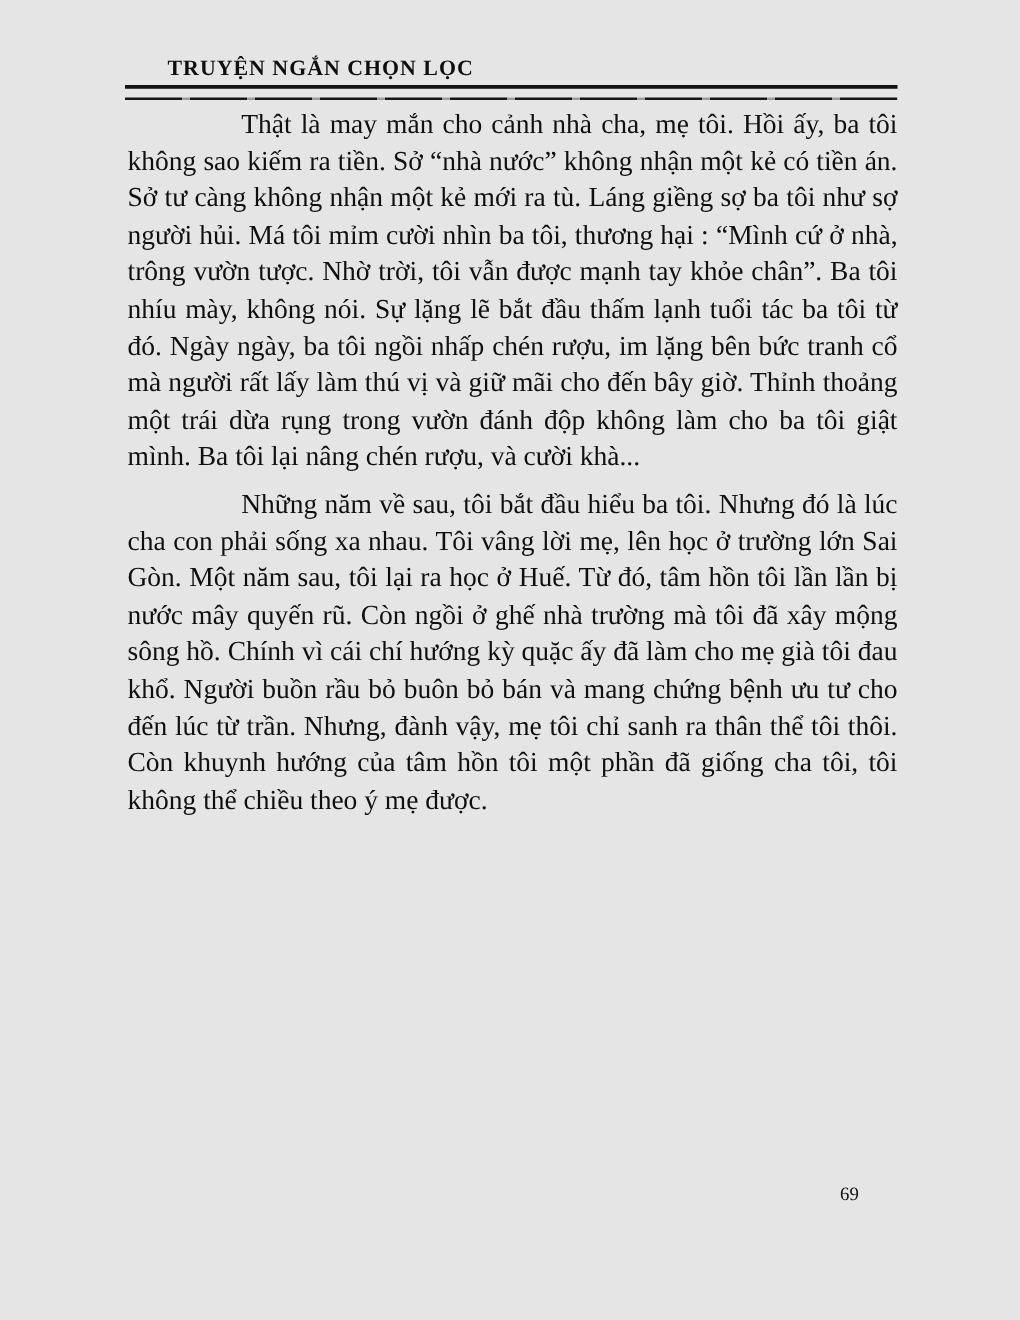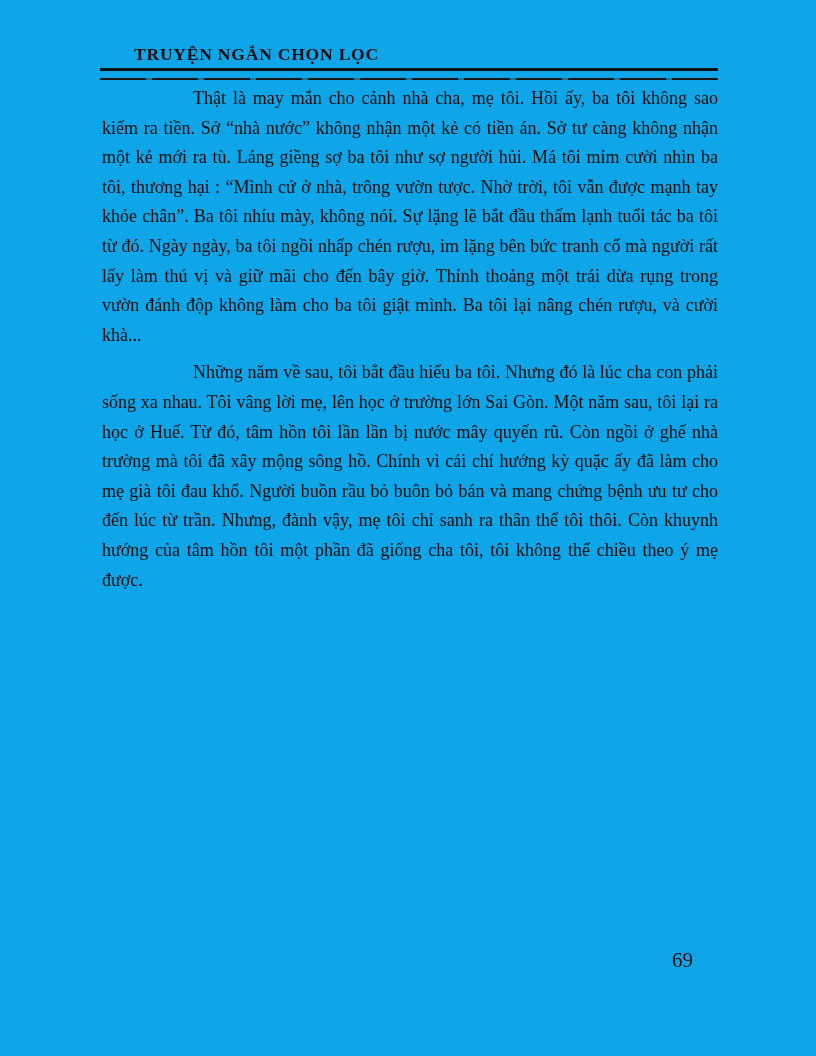--- a/index.html
+++ b/index.html
@@ -4,21 +4,21 @@
 <style>
   html, body {
     margin: 0;
     padding: 0;
     background: #ffffff;
   }
   .page {
     position: relative;
     width: 816px;
     height: 1056px;
-    background: #0ea5e9;
+    background: #e5e5e5;
     color: #111111;
     font-family: "Liberation Serif", serif;
     overflow: hidden;
   }
   .running-head {
     position: absolute;
     left: 100px;
     top: 44px;
     width: 618px;
   }
@@ -48,34 +48,34 @@
       90deg,
       #161616 0px, #161616 46px,
       rgba(22,22,22,0.35) 46px, rgba(22,22,22,0.35) 52px
     );
   }
   .body-text {
     position: absolute;
     left: 102px;
     top: 84px;
     width: 616px;
-    font-size: 18px;
+    font-size: 22px;
     line-height: 29.6px;
     text-align: justify;
     color: #0f0f0f;
   }
   .body-text p {
     margin: 0 0 8px 0;
     text-indent: 91px;
   }
   .page-number {
     position: absolute;
     left: 672px;
     top: 948px;
-    font-size: 21px;
+    font-size: 15px;
     color: #101010;
   }
 </style>
 </head>
 <body>
 
 <div class="page">
 
   <div class="running-head">
     <span class="running-head-title">TRUYỆN NGẮN CHỌN LỌC</span>

